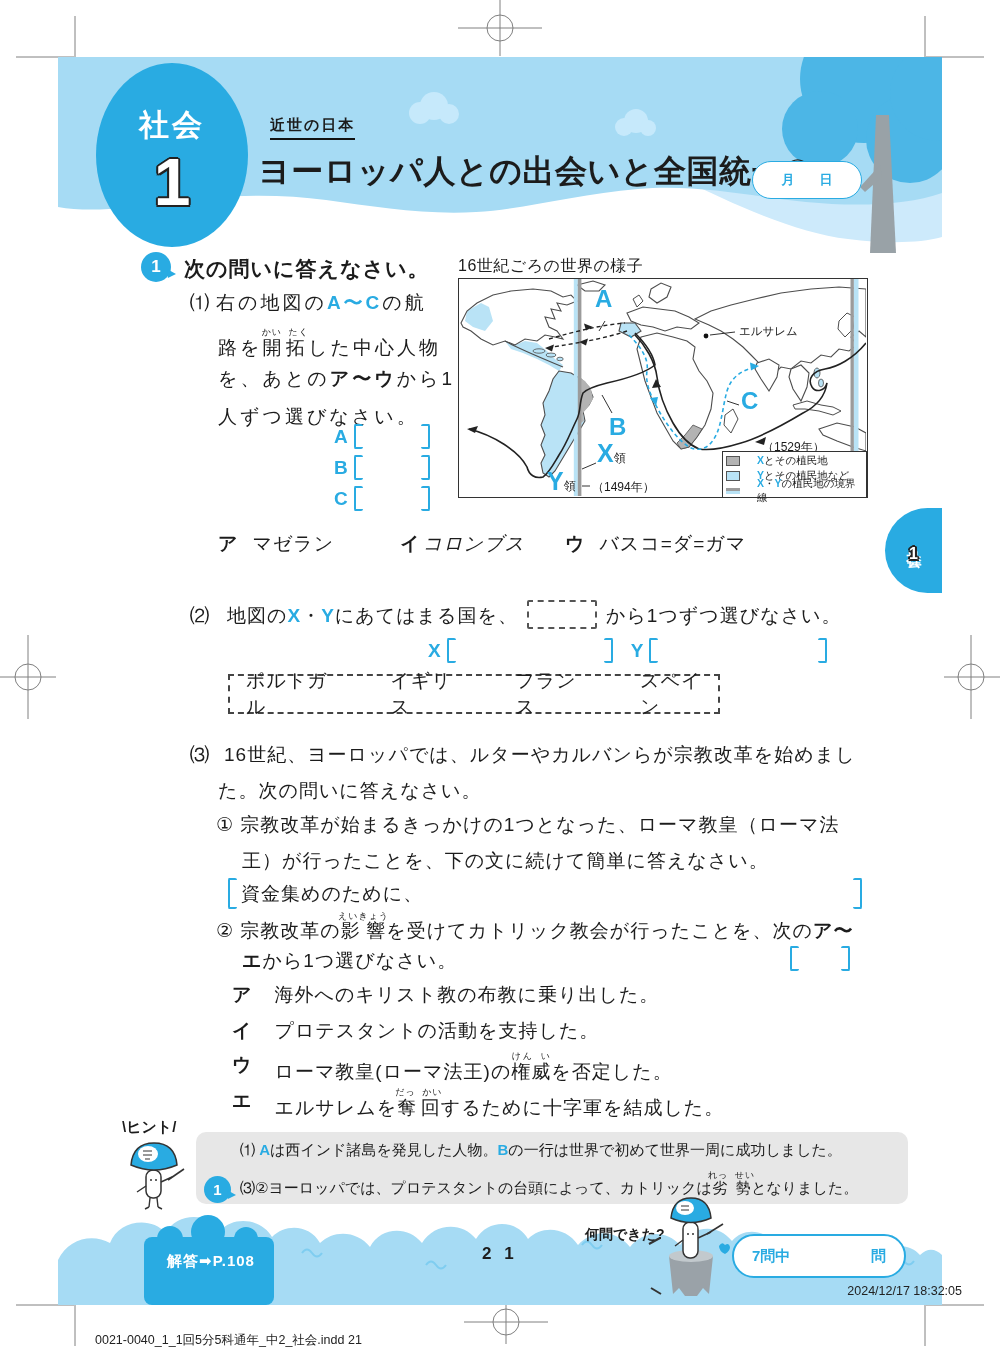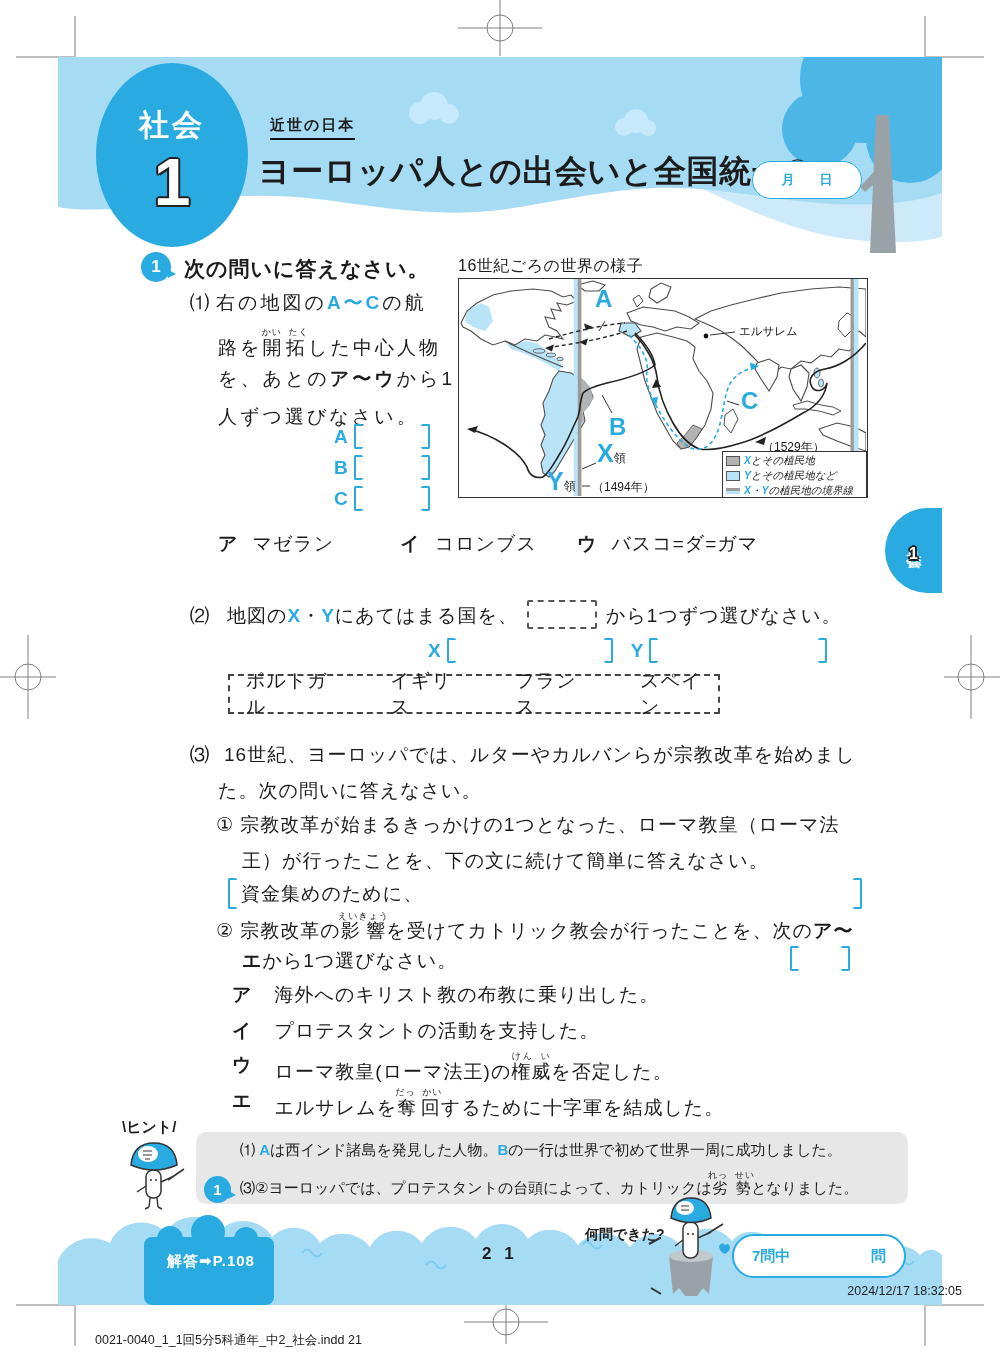--- a/index.html
+++ b/index.html
@@ -20,21 +20,21 @@
   
   .bko,.bkc{display:inline-block;width:9px;height:25px;border:2.5px solid var(--accent);border-radius:2px;flex:none;}
   .bko{border-right:none;} .bkc{border-left:none;}
   .bko.tall,.bkc.tall{height:31px;}
   .inline-box{display:inline-block;width:70px;height:29px;border:2px dashed #555;border-radius:2px;margin:0 9px;vertical-align:-7px;background:#fff;}
   .badge{width:30px;height:30px;border-radius:50%;background:var(--accent);color:#fff;font-weight:bold;
          display:flex;align-items:center;justify-content:center;position:relative;}
   .badge::after{content:"";position:absolute;right:-5px;bottom:4px;width:9px;height:9px;background:var(--accent);
          clip-path:polygon(0 0,100% 55%,10% 100%);}
   .outline1{color:#fff;text-shadow:-2px 0 #222,2px 0 #222,0 -2px #222,0 2px #222,-1.5px -1.5px #222,1.5px -1.5px #222,-1.5px 1.5px #222,1.5px 1.5px #222;}
-  .legend-row{display:flex;align-items:center;gap:4px;height:15px;font-size:10.5px;letter-spacing:0;font-style:italic;}
+  .legend-row{display:flex;align-items:center;gap:17px;height:15px;font-size:10.5px;letter-spacing:0;}
   .sw{width:14px;height:10px;border:1px solid #555;flex:none;}
   .sw.gray{background:var(--mapgray);}
   .sw.lightblue{background:var(--mapblue);}
   .sw.line{height:6px;border:none;background:linear-gradient(#9b9b9b 0 45%,var(--mapblue) 45% 100%);}
   .choice-key{font-weight:bold;}
 </style>
 </head>
 <body>
 
 <div class="page">
@@ -235,21 +235,21 @@
     <span class="blue bold" style="font-size:19px;">C</span>
       <span class="bko"></span>
       <span style="width:46px;"></span>
       <span class="bkc"></span>
   </div>
 
   <div class="abs jp" style="left:218px;top:531px;display:flex;align-items:baseline;">
     <span class="choice-key">ア</span>
     <span style="margin-left:14px;">マゼラン</span>
     <span class="choice-key" style="margin-left:66px;">イ</span>
-    <span style="margin-left:14px;">コロンブス</span>
+    <span style="margin-left:2px;font-style:italic;">コロンブス</span>
     <span class="choice-key" style="margin-left:40px;">ウ</span>
     <span style="margin-left:14px;">バスコ=ダ=ガマ</span>
   </div>
 
   <div class="abs jp" style="left:190px;top:600px;display:flex;align-items:baseline;">
     <span>⑵</span>
     <span style="margin-left:17px;"><span>地図の</span><span class="seg-blue">X</span><span>・</span><span class="seg-blue">Y</span><span>にあてはまる国を、</span><span class="inline-box"></span><span>から1つずつ選びなさい。</span></span>
   </div>
   <div class="abs" style="left:428px;top:638px;display:flex;align-items:center;">
     <span class="blue bold" style="font-size:19px;margin-right:6px;">X</span>

